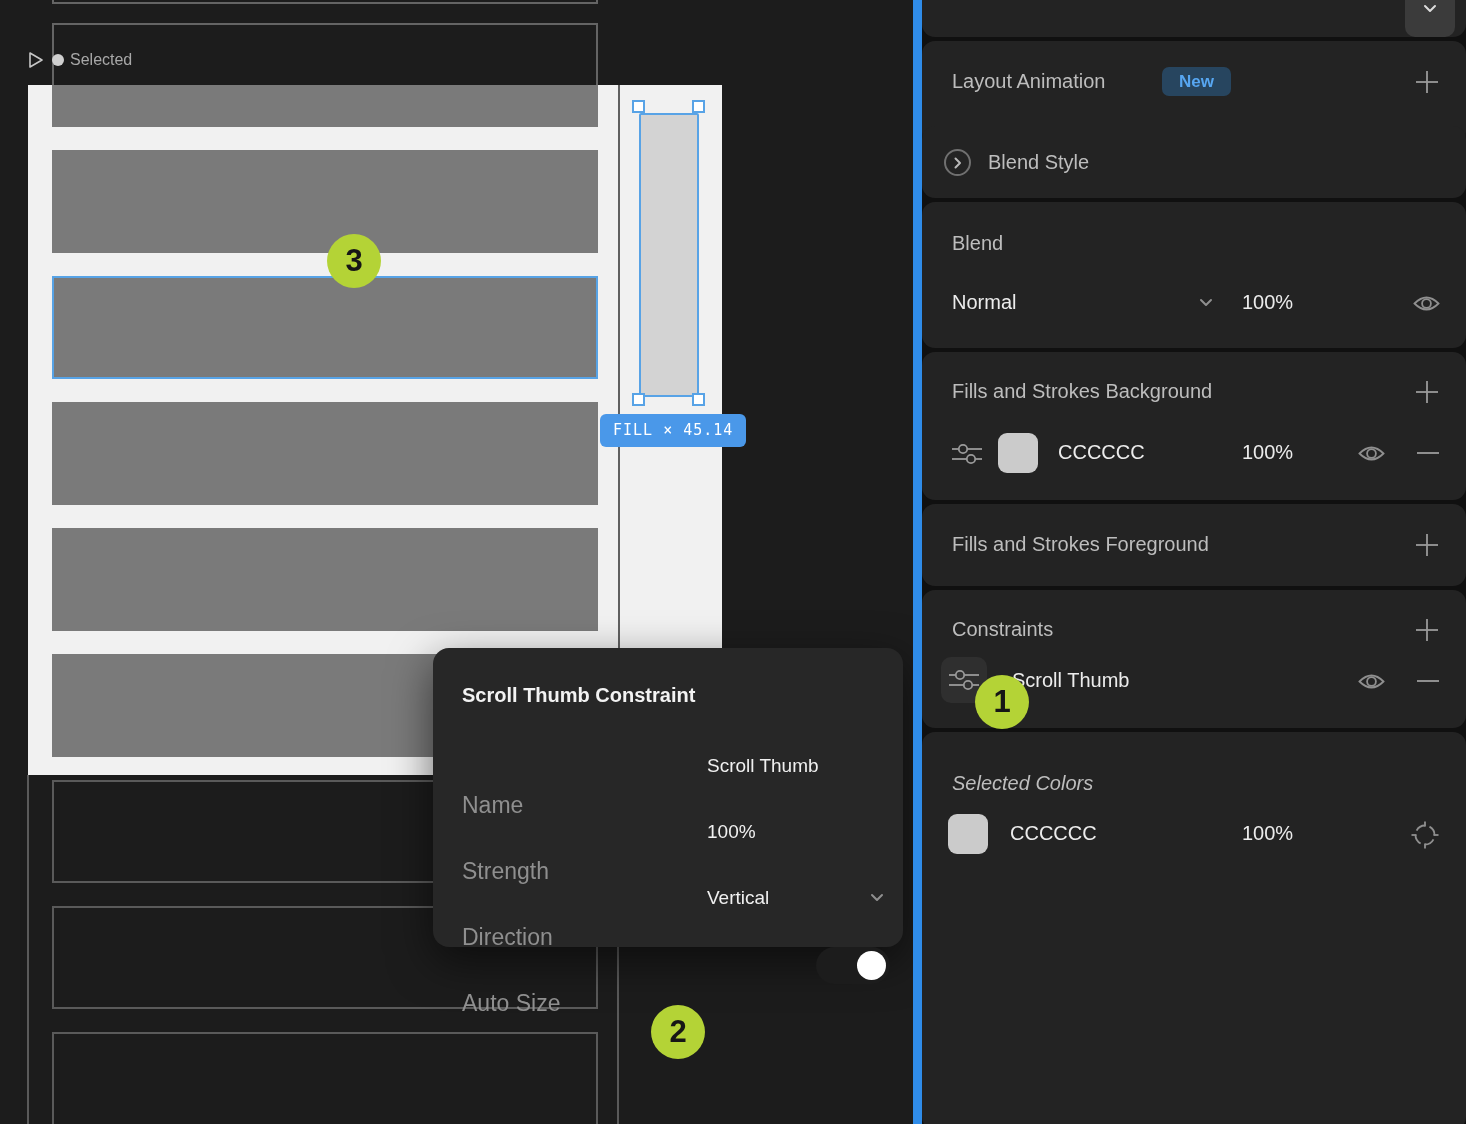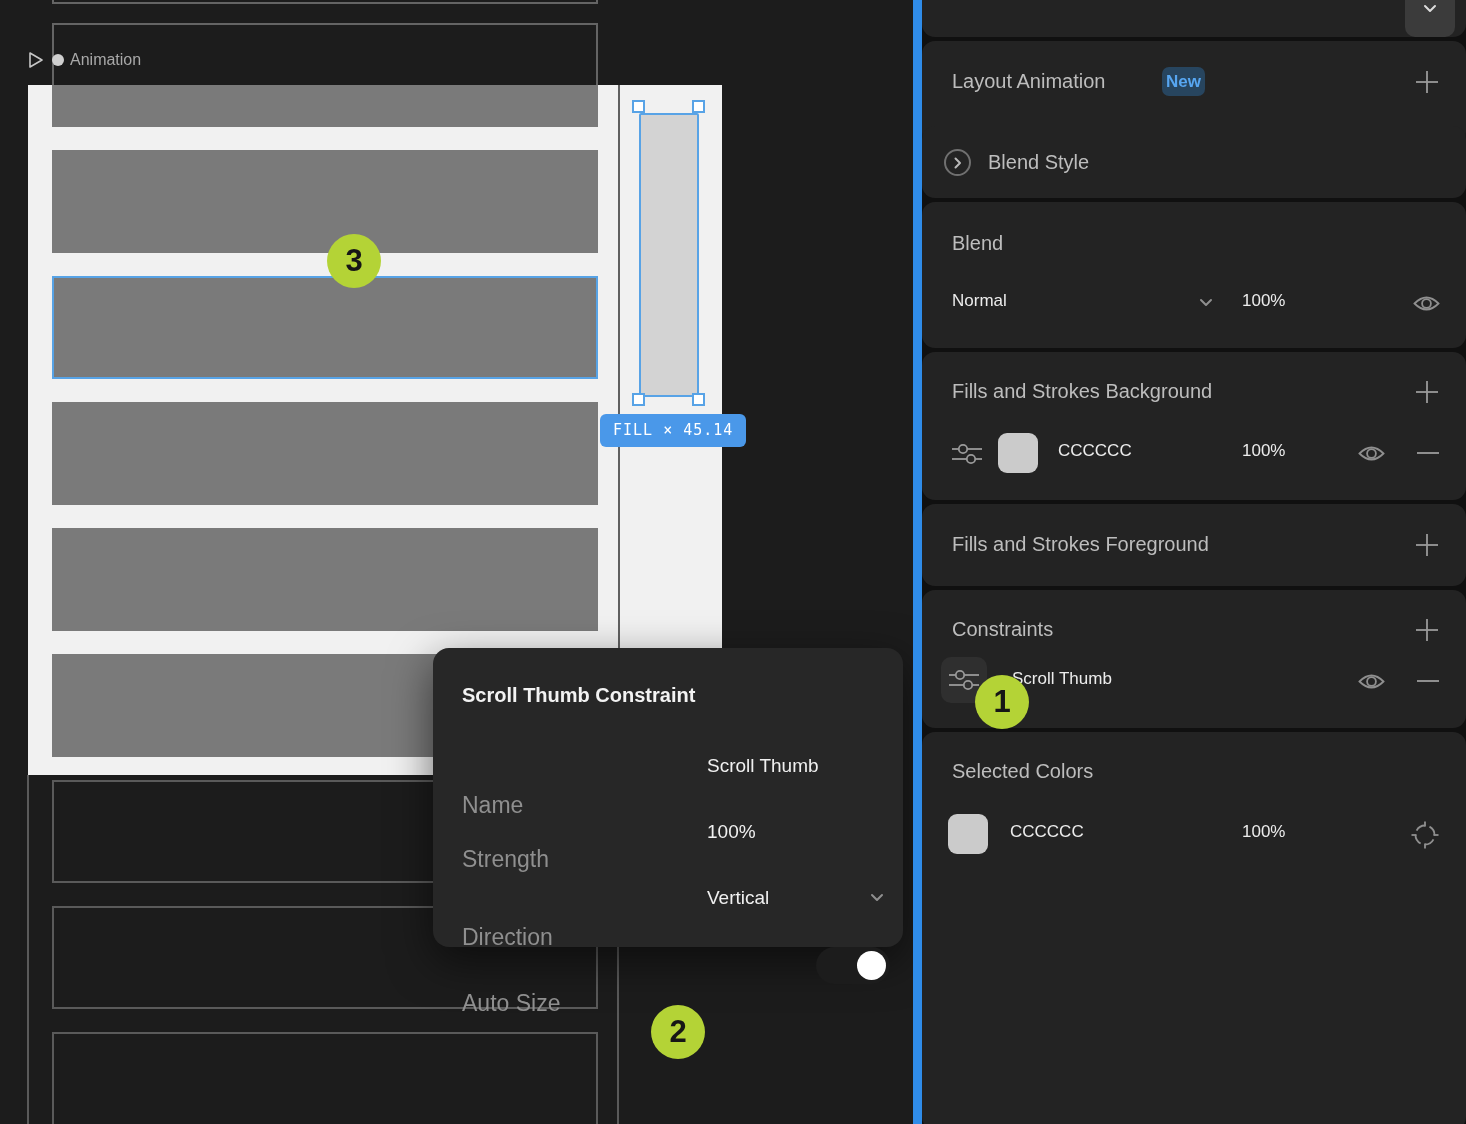--- a/index.html
+++ b/index.html
@@ -35,27 +35,27 @@
   .pvalue{position:absolute;left:274px;font-size:19px;color:#f0f0f0;}
   .toggle{position:absolute;left:383px;top:299px;width:74px;height:37px;border-radius:19px;background:#1c1c1c;}
   .knob{position:absolute;top:4px;right:4px;width:29px;height:29px;border-radius:50%;background:#ffffff;}
   .scroll-row{position:absolute;left:14px;top:352px;width:442px;height:56px;border-radius:10px;background:#333333;}
 
   
   .divider{position:absolute;left:913px;top:0;width:9px;height:1124px;background:#2f8ce9;z-index:9;}
   .panel{position:absolute;left:922px;top:0;width:544px;height:1124px;background:#101010;}
   .card{position:absolute;left:0;width:544px;background:#232323;border-radius:13px;}
   .sec-title{position:absolute;left:30px;font-size:20px;font-weight:500;color:#bdbdbd;}
-  .val{position:absolute;font-size:17px;color:#ececec;}
+  .val{position:absolute;font-size:20px;color:#ececec;}
   .plus-icon{position:absolute;right:26px;color:#9a9a9a;}
   .eye-icon{position:absolute;color:#8f8f8f;}
   .minus-icon{position:absolute;right:27px;width:22px;height:2px;background:#8f8f8f;}
   .swatch{position:absolute;width:40px;height:40px;border-radius:9px;background:#cbcbcb;}
   .chev{color:#8f8f8f;}
-  .new-badge{display:inline-block;height:29px;line-height:29px;padding:0 4px;border-radius:7px;
+  .new-badge{display:inline-block;height:29px;line-height:29px;padding:0 17px;border-radius:7px;
              background:#27455f;color:#57a6f1;font-size:17px;font-weight:600;margin-left:18px;}
   .circle-chev{position:absolute;width:27px;height:27px;border-radius:50%;border:2px solid #707070;
                box-sizing:border-box;display:flex;align-items:center;justify-content:center;color:#b9b9b9;}
   .icon-box{position:absolute;width:46px;height:46px;border-radius:10px;background:#2f2f2f;
             display:flex;align-items:center;justify-content:center;}
   .sliders-icon{color:#9a9a9a;}
   .sliders-icon circle{fill:#232323;}
   .icon-box .sliders-icon circle{fill:#2f2f2f;}
   svg{display:block;}
 </style>
@@ -66,21 +66,21 @@
 
   <div class="abs" style="left:0;top:0;width:913px;height:1124px;overflow:hidden;">
 
     <div class="wire" style="left:52px;top:-100px;width:546px;height:104px;"></div>
     <div class="wire" style="left:52px;top:23px;width:546px;height:104px;"></div>
 
     <svg class="abs" style="left:27px;top:50px;" width="18" height="20" viewBox="0 0 18 20">
       <polygon points="3,3 15,10 3,17" fill="none" stroke="#c6c6c6" stroke-width="1.6" stroke-linejoin="round"></polygon>
     </svg>
     <span class="ab-dot" style="left:52px;top:54px;"></span>
-    <span class="ab-label" style="left:70px;top:50px;">Animation</span>
+    <span class="ab-label" style="left:70px;top:50px;">Selected</span>
 
     <div class="artboard" style="left:28px;top:85px;width:694px;height:690px;">
       <div class="crow" style="top:-61px;"></div>
       <div class="crow" style="top:65px;"></div>
       <div class="crow selected" style="top:191px;"></div>
       <div class="crow" style="top:317px;"></div>
       <div class="crow" style="top:443px;"></div>
       <div class="crow" style="top:569px;"></div>
       <div class="track-line"></div>
       <div class="thumb"></div>
@@ -100,21 +100,21 @@
     <div class="wire below" style="left:52px;top:780px;width:546px;height:103px;"></div>
     <div class="wire below" style="left:52px;top:906px;width:546px;height:103px;"></div>
     <div class="wire below" style="left:52px;top:1032px;width:546px;height:120px;"></div>
 
     <div class="popup">
       <div class="title">Scroll Thumb Constraint</div>
 
       <div class="plabel" style="top:107px;">Name</div>
       <div class="pvalue" style="top:107px;">Scroll Thumb</div>
 
-      <div class="plabel" style="top:161px;">Strength</div>
+      <div class="plabel" style="top:173px;">Strength</div>
       <div class="pvalue" style="top:173px;">100%</div>
 
       <div class="plabel" style="top:239px;">Direction</div>
       <div class="pvalue" style="top:239px;">Vertical</div>
       <svg class="abs chev" style="left:437px;top:245px;" width="14" height="9" viewBox="0 0 14 9">
         <polyline points="2,2 7,7 12,2" fill="none" stroke="currentColor" stroke-width="2" stroke-linecap="round" stroke-linejoin="round"></polyline>
       </svg>
 
       <div class="plabel" style="top:305px;">Auto Size</div>
       <div class="toggle">
@@ -215,21 +215,21 @@
       </div>
       <div class="val" style="left:90px;top:79px;">Scroll Thumb</div>
       <svg class="eye-icon" style="left:436px;top:82px;" width="27" height="19" viewBox="0 0 27 19">
         <path d="M1.5,9.5 Q13.5,-2.5 25.5,9.5 Q13.5,21.5 1.5,9.5 Z" fill="none" stroke="currentColor" stroke-width="1.8"></path>
         <circle cx="13.5" cy="9.5" r="4.4" fill="none" stroke="currentColor" stroke-width="1.8"></circle>
       </svg>
       <div class="minus-icon" style="top:90px;"></div>
     </div>
 
     <div class="card" style="top:732px;height:398px;">
-      <div class="sec-title" style="top:28px;">Selected Colors</div>
+      <div class="sec-title" style="top:40px;font-style:italic;">Selected Colors</div>
       <div class="swatch" style="left:26px;top:82px;"></div>
       <div class="val" style="left:88px;top:90px;">CCCCCC</div>
       <div class="val" style="left:320px;top:90px;">100%</div>
       <svg class="abs" style="right:26px;top:88px;color:#8f8f8f;" width="30" height="30" viewBox="0 0 30 30">
         <circle cx="15" cy="15" r="9.5" fill="none" stroke="currentColor" stroke-width="1.8" stroke-dasharray="10.5 4.4" transform="rotate(27 15 15)"></circle>
         <line x1="15" y1="1.5" x2="15" y2="6.5" stroke="currentColor" stroke-width="1.8"></line>
         <line x1="15" y1="23.5" x2="15" y2="28.5" stroke="currentColor" stroke-width="1.8"></line>
         <line x1="1.5" y1="15" x2="6.5" y2="15" stroke="currentColor" stroke-width="1.8"></line>
         <line x1="23.5" y1="15" x2="28.5" y2="15" stroke="currentColor" stroke-width="1.8"></line>
       </svg>

